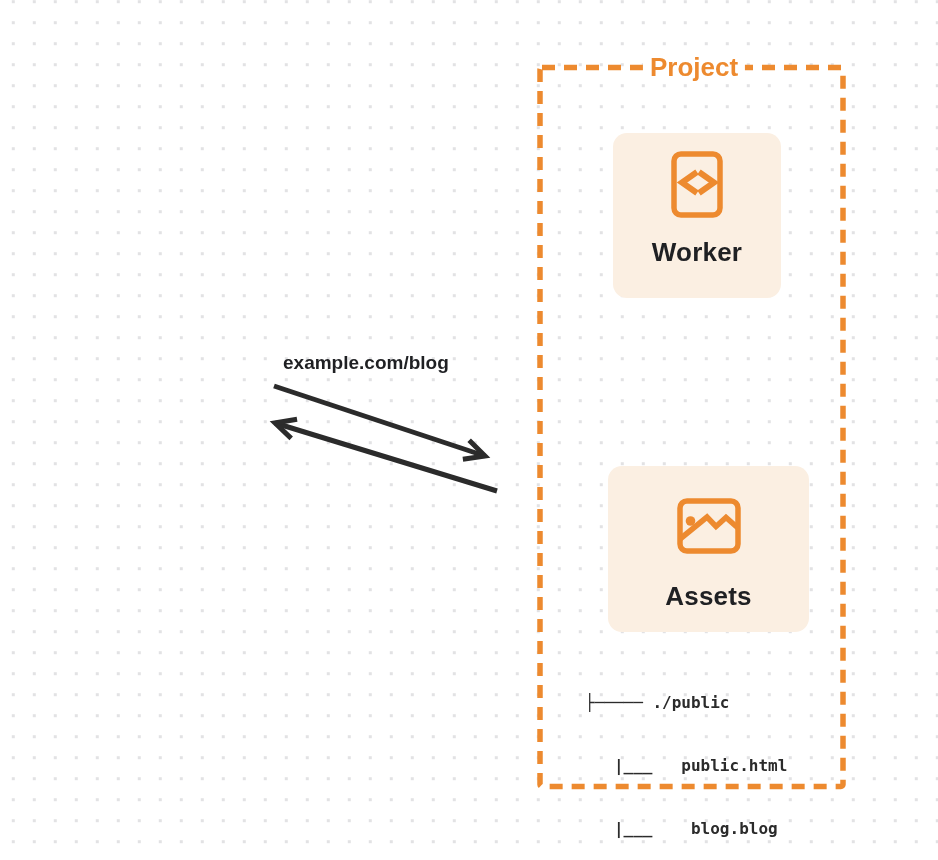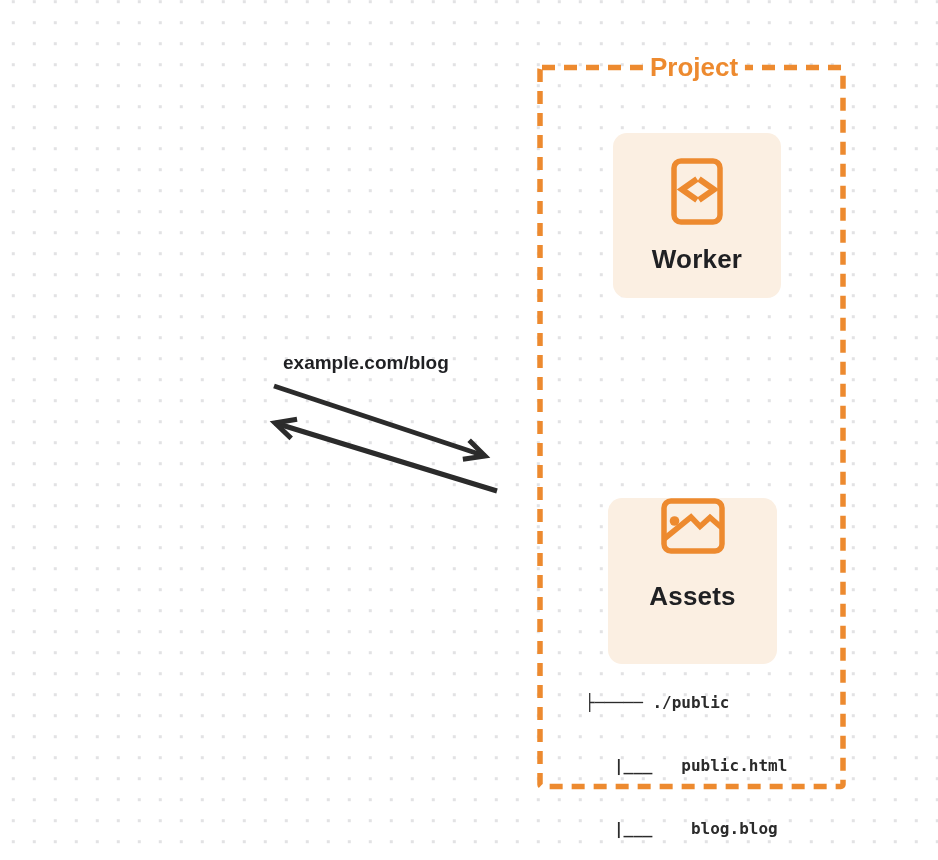--- a/index.html
+++ b/index.html
@@ -84,23 +84,23 @@
   }
 
   .card {
     position: absolute;
     background: var(--card-bg);
     border-radius: 14px;
     display: flex;
     flex-direction: column;
     align-items: center;
   }
-  .worker-card { left: 613px; top: 133px; width: 168px; height: 165px; padding-top: 25px; }
+  .worker-card { left: 613px; top: 133px; width: 168px; height: 165px; padding-top: 18px; }
   .worker-card .node-label { margin-top: 19px; }
-  .assets-card { left: 608px; top: 498px; width: 169px; height: 166px; }
+  .assets-card { left: 608px; top: 466px; width: 201px; height: 166px; padding-top: 32px; }
   .assets-card .node-label { margin-top: 27px; }
 
   .icon-stroke { fill: none; stroke: var(--accent); stroke-width: 5.5; }
   .icon-stroke-thick { fill: none; stroke: var(--accent); stroke-width: 6; }
   .icon-fill { fill: var(--accent); stroke: none; }
 
   .file-tree {
     position: absolute;
     left: 585px; top: 650px;
     font-family: "DejaVu Sans Mono", monospace;

